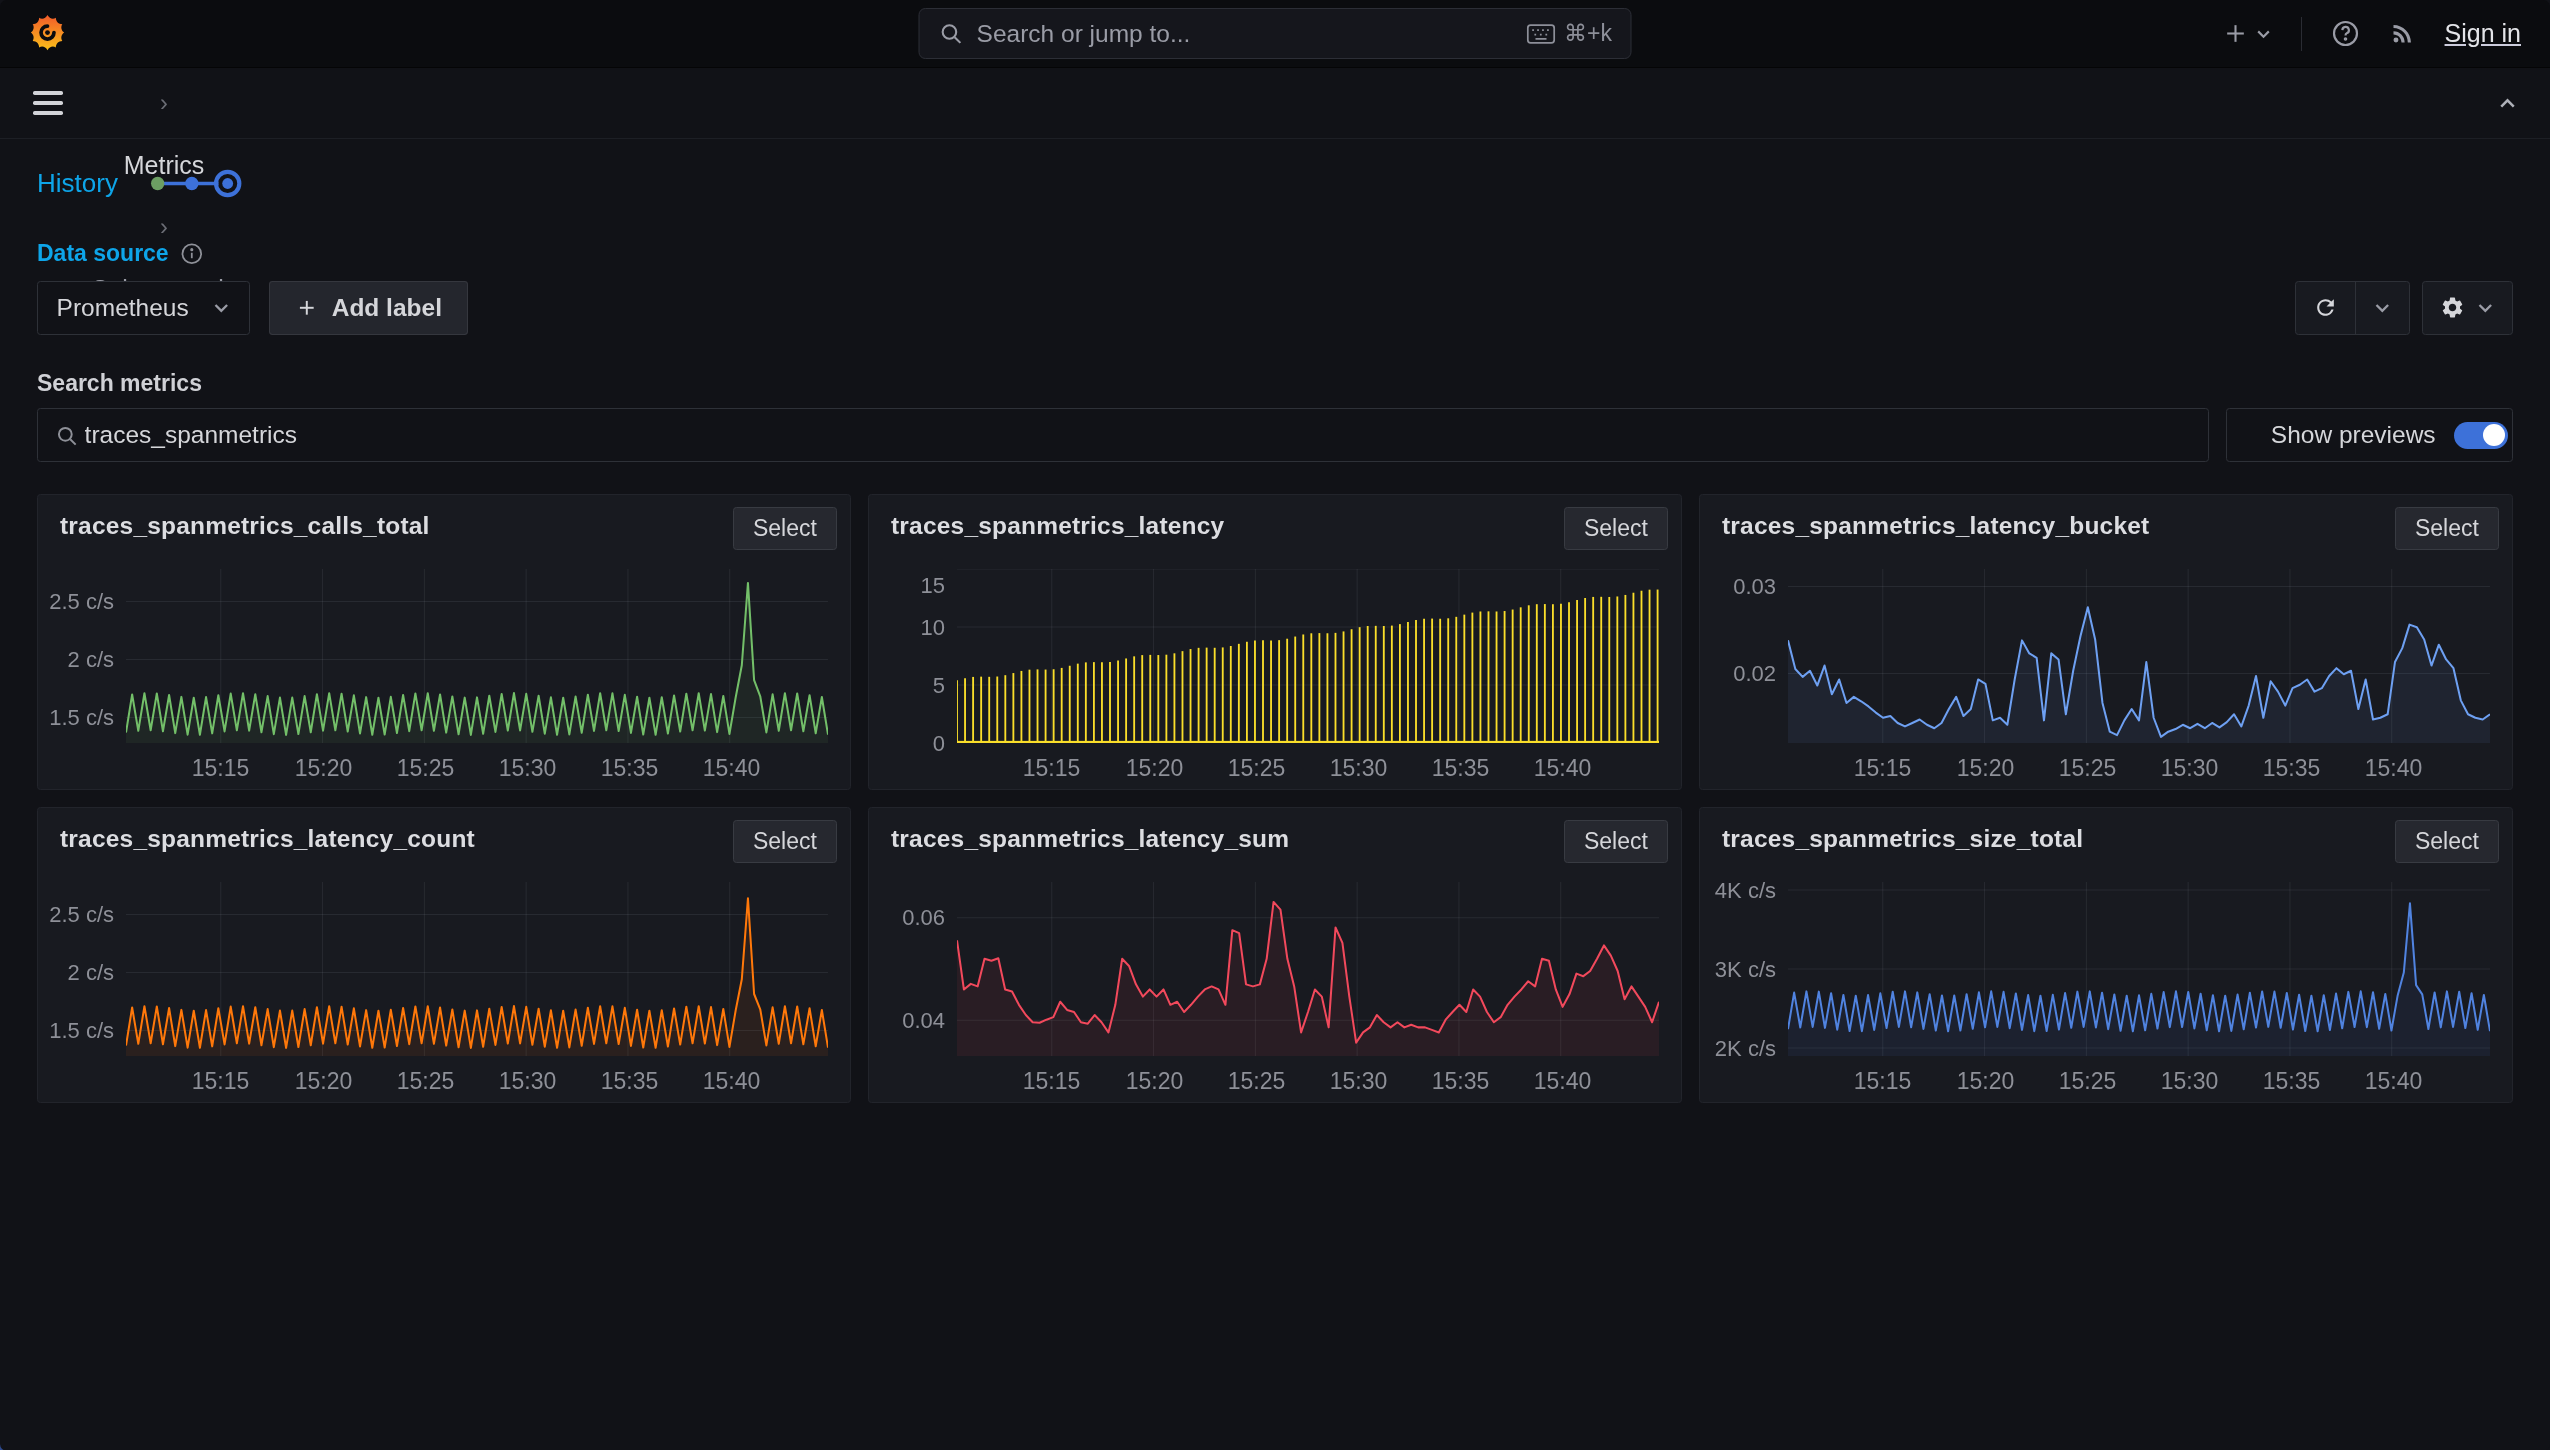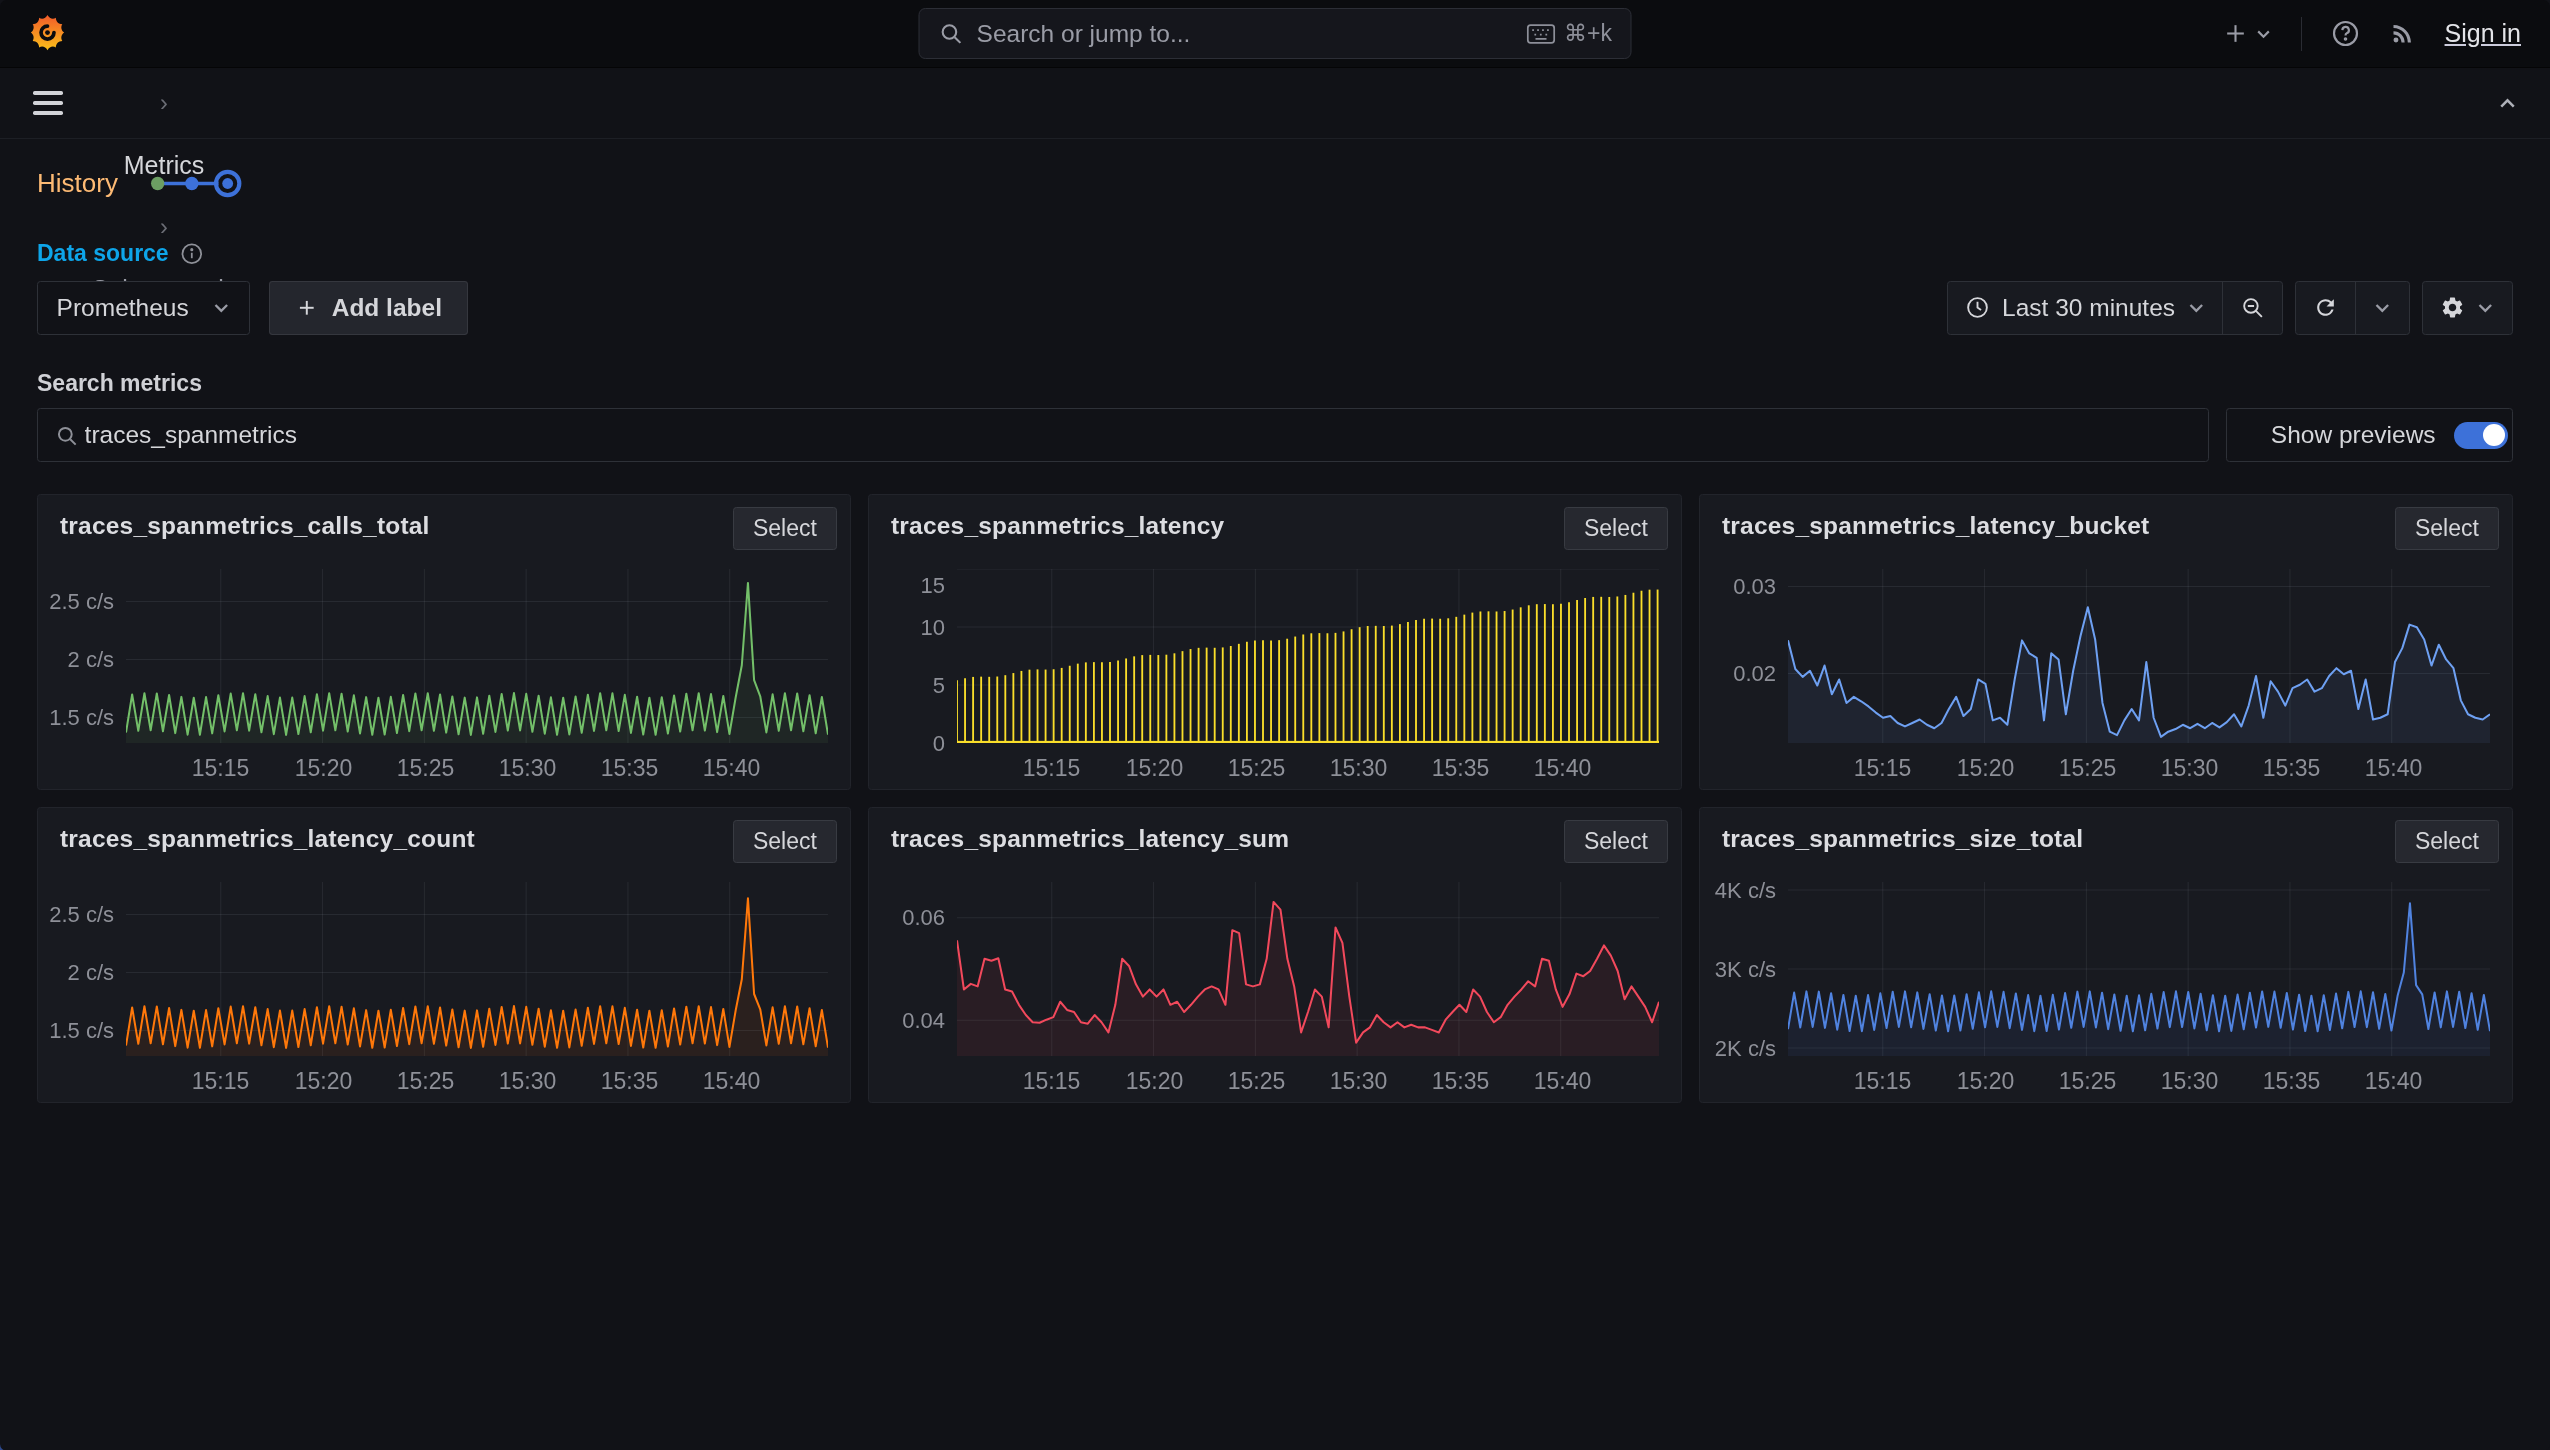--- a/index.html
+++ b/index.html
@@ -42,21 +42,21 @@
   .crumbs { display:flex; align-items:center; gap:34px; font-size:25px;flex-direction:column; }
   .crumb { color:#d5d6da; cursor:pointer; }
   .crumb-sep { color:#6b6d75; font-size:23.6px; }
   .crumb-current { color:#9a9ca6; }
   .collapse-chevron { margin-left:auto; color:#aeb0b8; cursor:pointer; display:flex; }
 
   
   .content { padding:27px 37px 0 37px; }
 
   .history-row { display:flex; align-items:center; gap:30px; }
-  .history-label { font-size:26px; color:#fdba74; }
+  .history-label { font-size:26px; color:#0ea5e9; }
 
   .section-label { margin-top:39px; display:flex; align-items:center; gap:11.8px; }
   .section-label .txt { font-size:23px; font-weight:700; color:#0ea5e9; }
 
   .controls-row { margin-top:13.5px; display:flex; align-items:center; }
   .ds-select {
     width:213px; height:54px; border:0.8px solid #2e3138; border-radius:3.4px;
     display:flex; align-items:center; justify-content:space-between;
     padding:0 18.6px; font-size:24.5px; color:#d5d6da; cursor:pointer; background:#111217;
   }
@@ -228,39 +228,20 @@
       </div>
       <button class="add-label-btn">
         <svg width="23.6" height="23.6" viewBox="0 0 24 24" fill="none" stroke="#d5d6da" stroke-width="2">
             <line x1="12" y1="5" x2="12" y2="19"></line>
             <line x1="5" y1="12" x2="19" y2="12"></line>
           </svg>
         <span>Add label</span>
       </button>
 
       <div class="controls-right">
-        <div class="seg-group">
-          <div class="seg">
-            <svg width="25" height="25" viewBox="0 0 24 24" fill="none" stroke="#d5d6da" stroke-width="1.8">
-              <circle cx="12" cy="12" r="9"></circle>
-                <path d="M12 6.5 V12 l3.4 2.4"></path>
-            </svg>
-            <span>Last 30 minutes</span>
-            <svg width="18.6" height="18.6" viewBox="0 0 16 16" fill="none" stroke="#9a9ca6" stroke-width="2">
-                <path d="M3 6 l5 5 5-5"></path>
-              </svg>
-          </div>
-          <div class="seg">
-            <svg width="25" height="25" viewBox="0 0 24 24" fill="none" stroke="#d5d6da" stroke-width="1.8">
-              <circle cx="10.5" cy="10.5" r="6.5"></circle>
-                <line x1="15.5" y1="15.5" x2="21" y2="21"></line>
-                <line x1="7.5" y1="10.5" x2="13.5" y2="10.5"></line>
-            </svg>
-          </div>
-        </div>
         <div class="seg-group">
           <div class="seg">
             <svg width="25" height="25" viewBox="0 0 24 24" fill="#d5d6da">
               <path d="M17.65 6.35A7.96 7.96 0 0 0 12 4c-4.42 0-7.99 3.58-7.99 8s3.57 8 7.99 8c3.73 0 6.84-2.55 7.73-6h-2.08A5.99 5.99 0 0 1 12 18c-3.31 0-6-2.69-6-6s2.69-6 6-6c1.66 0 3.14.69 4.22 1.78L13 11h7V4l-2.35 2.35z"></path>
             </svg>
           </div>
           <div class="seg">
             <svg width="18.6" height="18.6" viewBox="0 0 16 16" fill="none" stroke="#9a9ca6" stroke-width="2">
                 <path d="M3 6 l5 5 5-5"></path>
               </svg>

